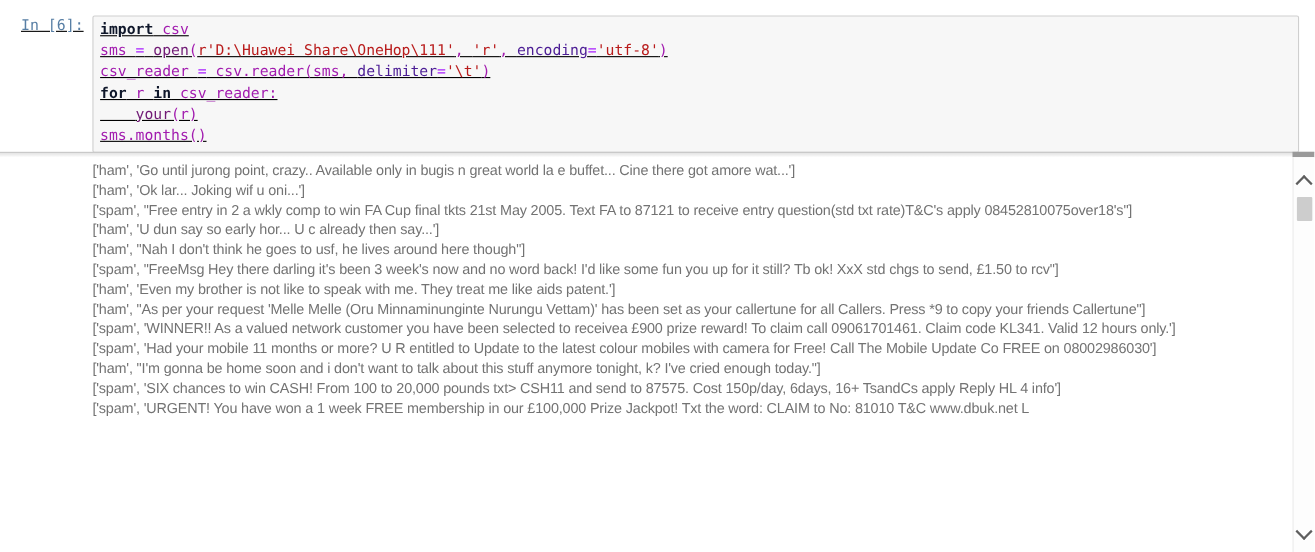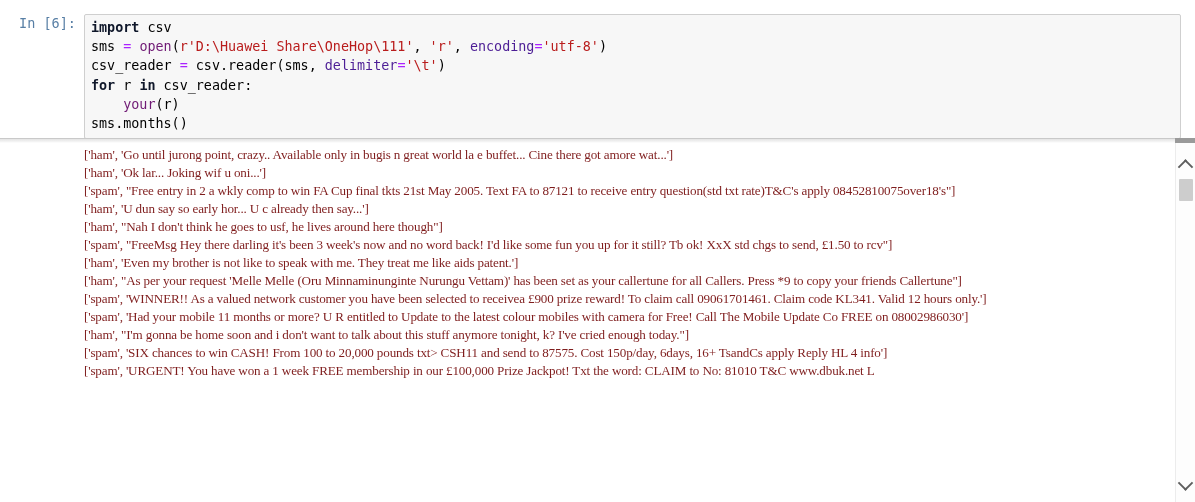--- a/index.html
+++ b/index.html
@@ -21,20 +21,21 @@
     left: 0; top: 0;
     width: 1195px;
     height: 140px;
     background: #ffffff;
     box-sizing: border-box;
   }
   #code-cell-row {
     display: flex;
     align-items: flex-start;
     padding-top: 14px;
+    text-decoration: underline;
   }
   #prompt-in {
     width: 84px;
     text-align: right;
     padding-right: 8px;
     box-sizing: border-box;
     color: #587fa5;
     font-family: "DejaVu Sans Mono", monospace;
     font-size: 13.5px;
     line-height: 19.2px;
@@ -57,21 +58,21 @@
     line-height: 19.2px;
     white-space: pre;
     color: #000000;
     tab-size: 4;
   }
   .tok-kw  { color: #0f172a; font-weight: bold; }
   .tok-bi  { color: #701a75; }
   .tok-str { color: #b91c1c; }
   .tok-op  { color: #aa22ff; }
   .tok-kwarg { color: #4c1d95; }
-  .tok-plain { color: #000000; }
+  .tok-plain { color: #a21caf; }
 
   
   #cell-divider {
     position: absolute;
     left: 0;
     top: 138px;
     width: 1195px;
     height: 5px;
     background: linear-gradient(to bottom, #c9c9c9 0px, #c9c9c9 1px, #e4e4e4 1px, #efefef 3px, #ffffff 5px);
   }
@@ -84,24 +85,24 @@
     width: 1195px;
     height: 359px;
     background: #ffffff;
     overflow: hidden;
   }
   #output-text {
     position: absolute;
     left: 84px;
     top: 3px;
     right: 28px;
-    font-family: Liberation Serif, serif;
+    font-family: Liberation Sans, sans-serif;
     font-size: 13.1px;
     line-height: 18.0px;
-    color: #7f1d1d;
+    color: #737373;
     white-space: pre-wrap;
     word-break: break-all;
     letter-spacing: -0.15px;
   }
   .out-line { display: block; }
 
   
   #output-scrollbar {
     position: absolute;
     right: 0;

